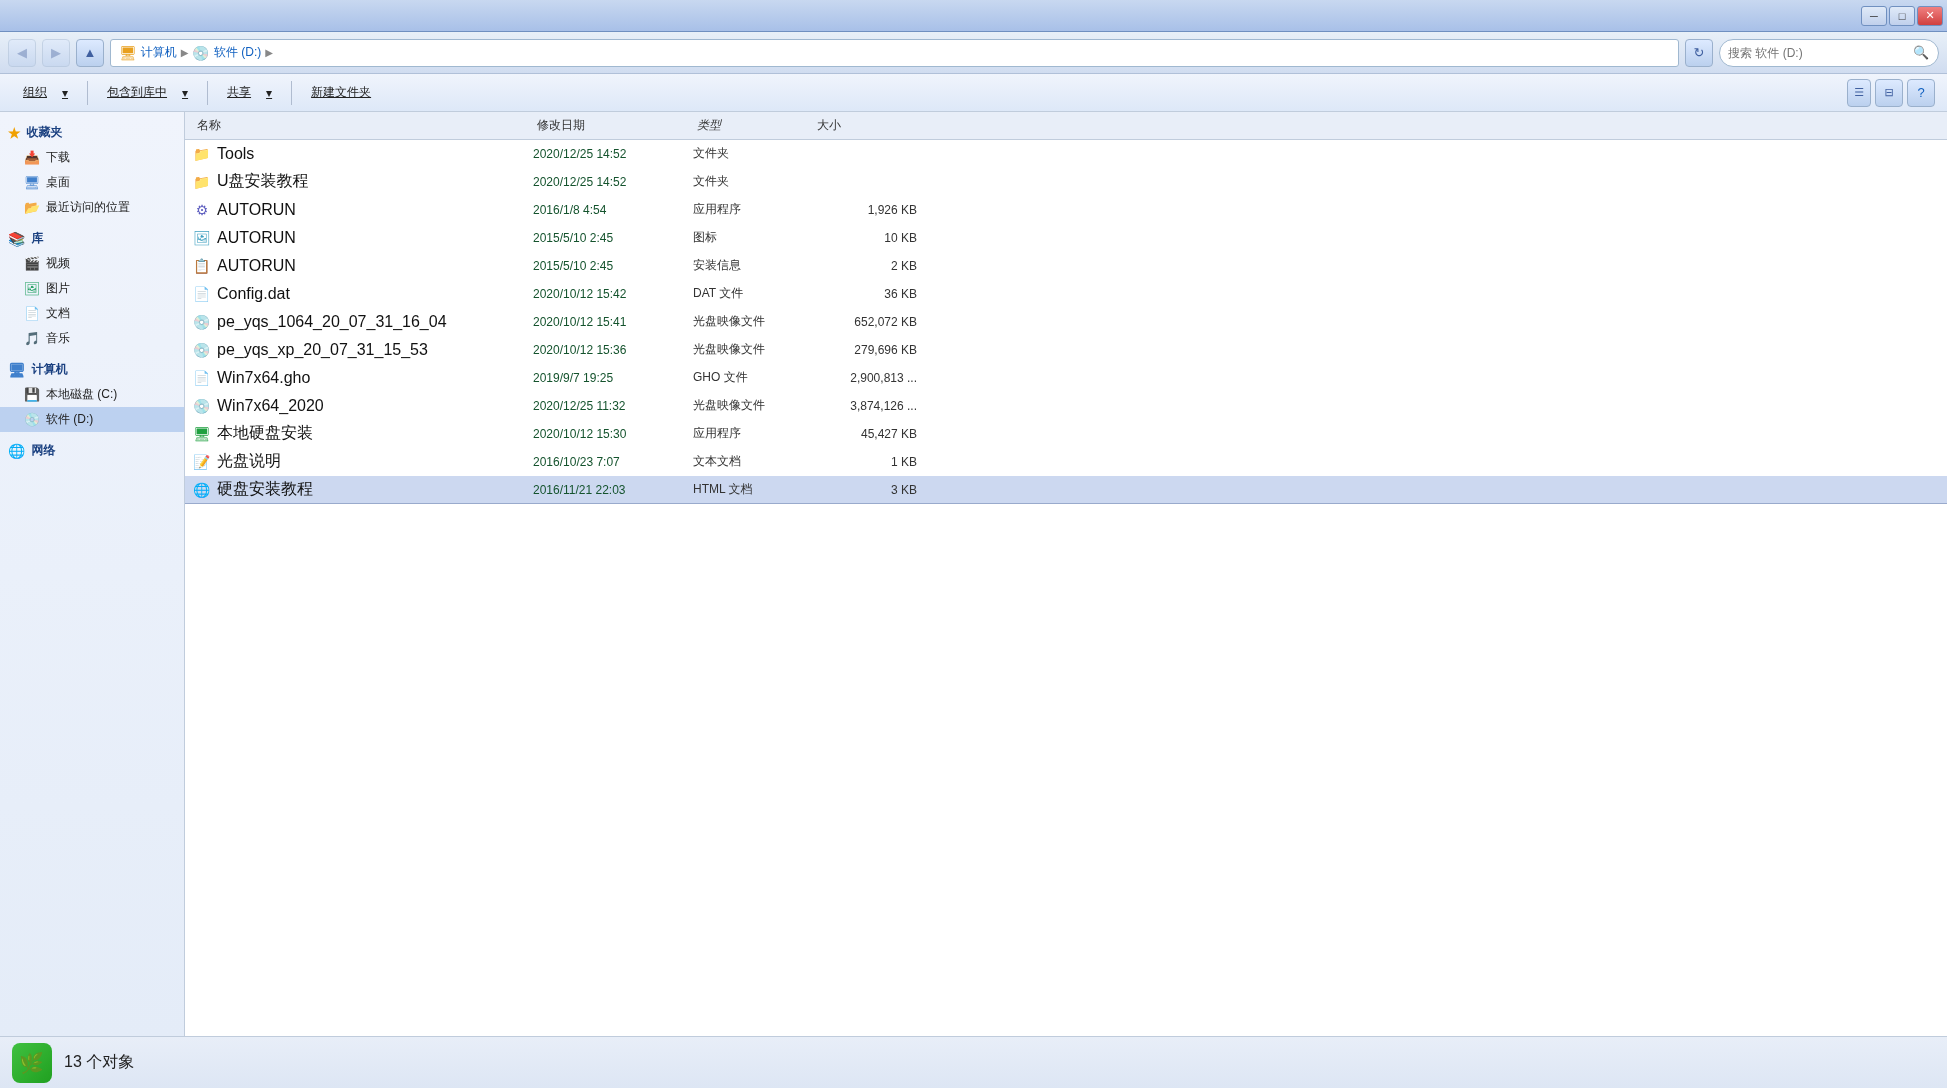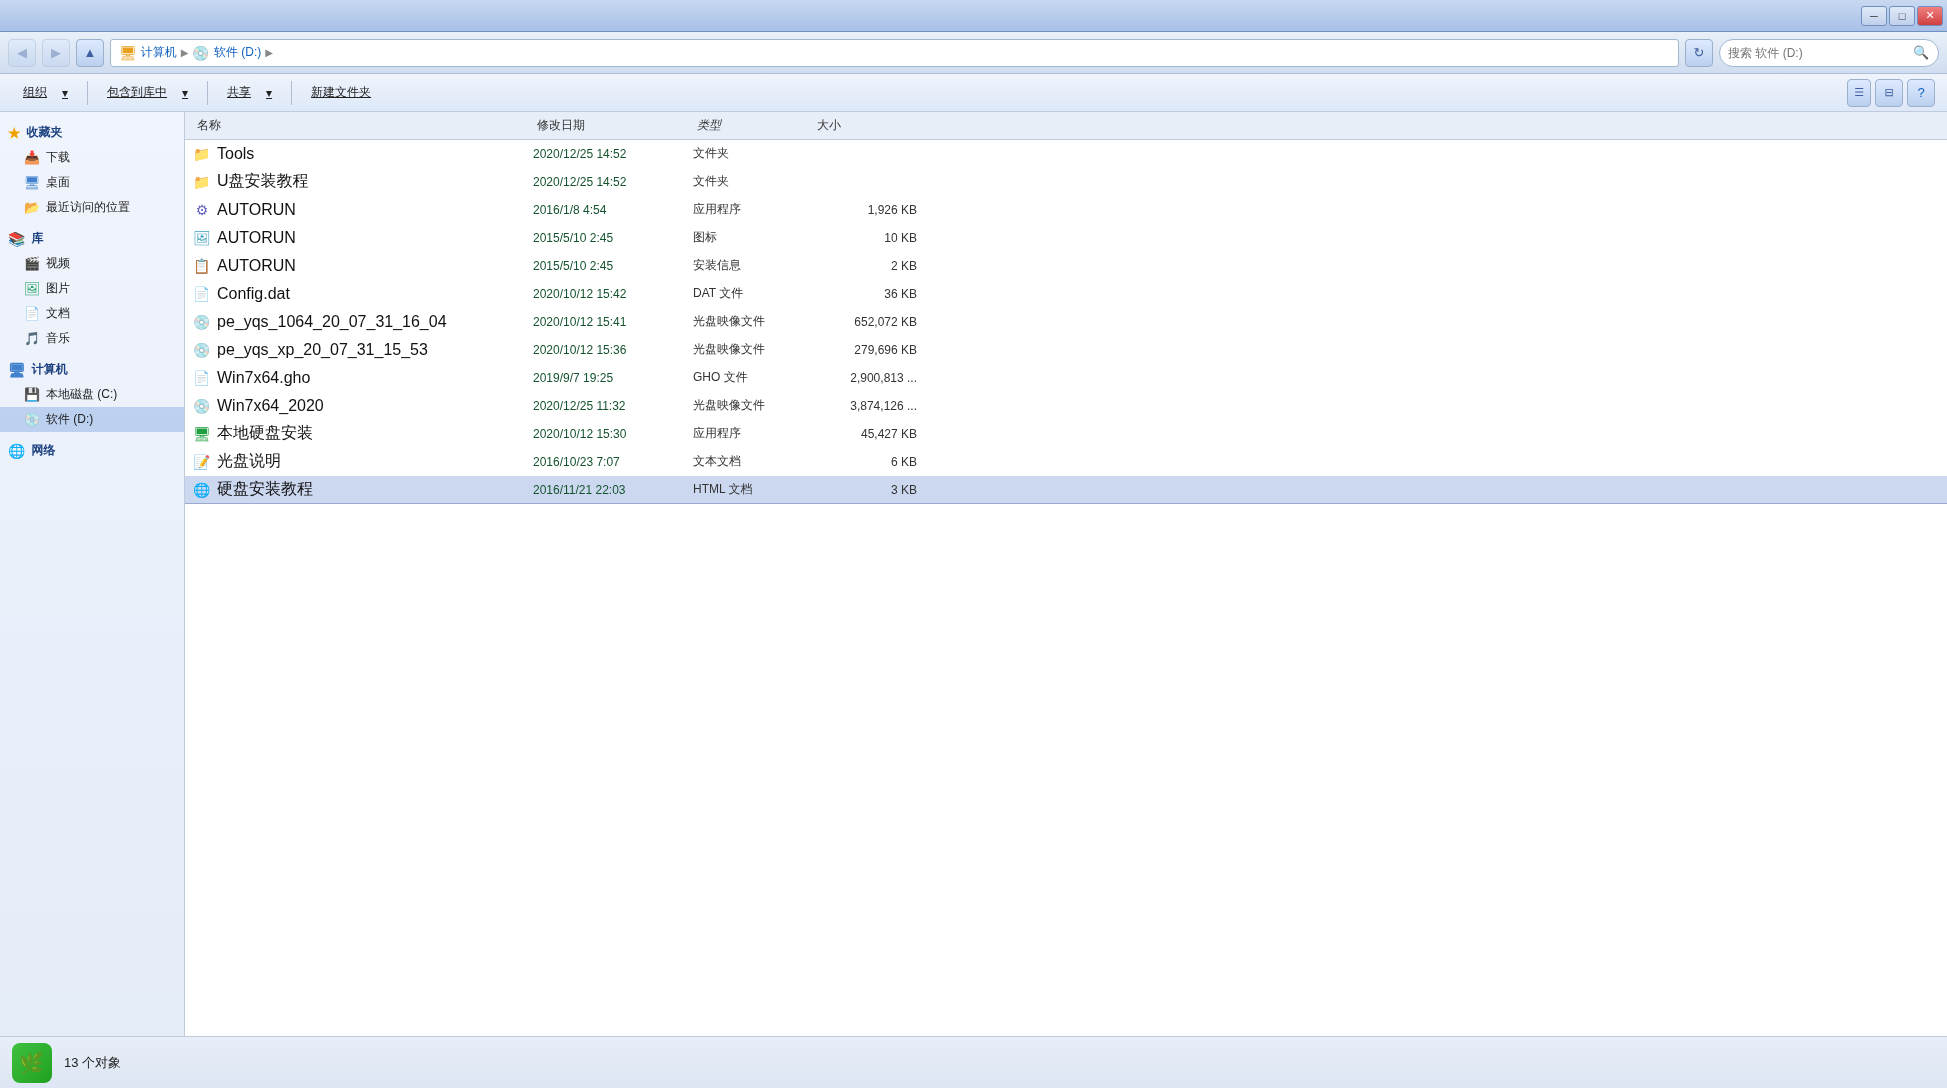--- a/index.html
+++ b/index.html
@@ -287,21 +287,21 @@
       height: 40px;
       background: linear-gradient(135deg, #40c040, #20a020);
       border-radius: 8px;
       display: flex;
       align-items: center;
       justify-content: center;
       color: white;
       font-size: 20px;
     }
     .status-text {
-      font-size: 13px;
+      font-size: 16px;
       color: #222;
     }
 
     
     ::-webkit-scrollbar { width: 8px; }
     ::-webkit-scrollbar-track { background: #e8eef8; }
     ::-webkit-scrollbar-thumb { background: #b0bcd0; border-radius: 4px; }
   </style>
 </head>
 <body>
@@ -513,21 +513,21 @@
     <span class="file-name">本地硬盘安装</span>
     <span class="file-date">2020/10/12 15:30</span>
     <span class="file-type">应用程序</span>
     <span class="file-size">45,427 KB</span>
   </div>
         <div class="file-row">
     <span class="file-icon" style="color:#505050">📝</span>
     <span class="file-name">光盘说明</span>
     <span class="file-date">2016/10/23 7:07</span>
     <span class="file-type">文本文档</span>
-    <span class="file-size">6 KB</span>
+    <span class="file-size">1 KB</span>
   </div>
         <div class="file-row selected">
     <span class="file-icon" style="color:#20a060">🌐</span>
     <span class="file-name">硬盘安装教程</span>
     <span class="file-date">2016/11/21 22:03</span>
     <span class="file-type">HTML 文档</span>
     <span class="file-size">3 KB</span>
   </div>
       </div>
 

